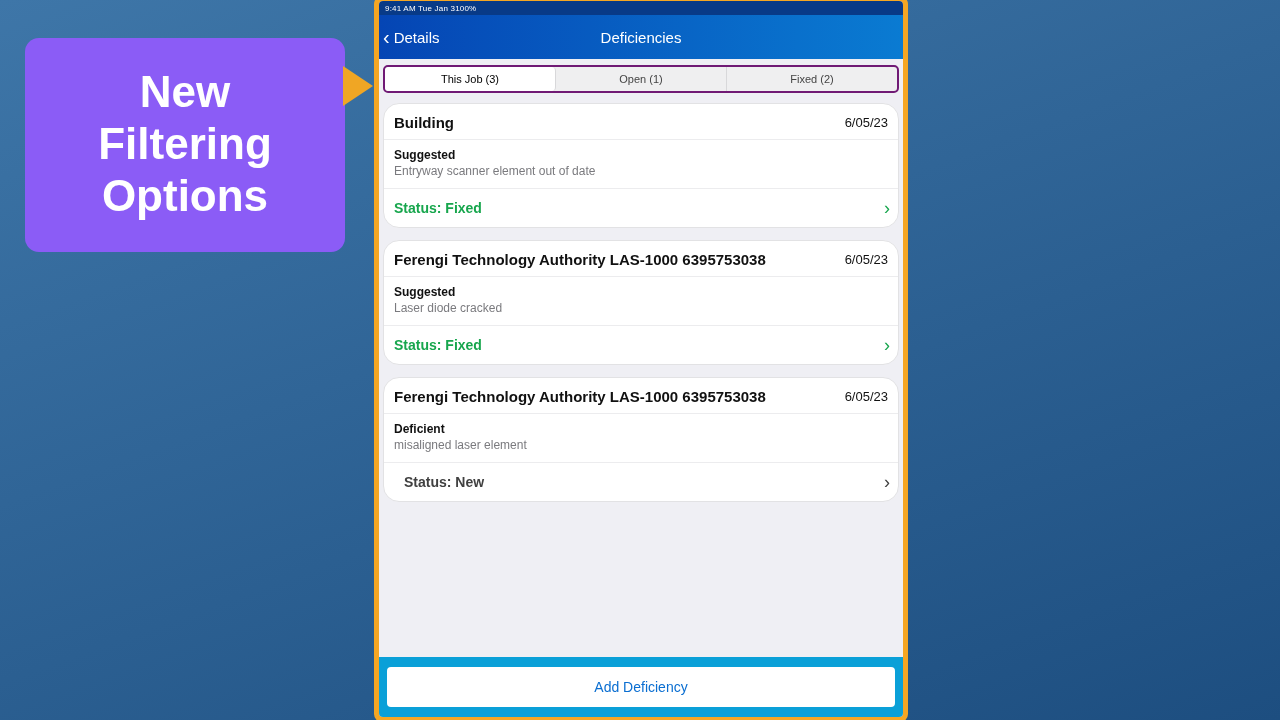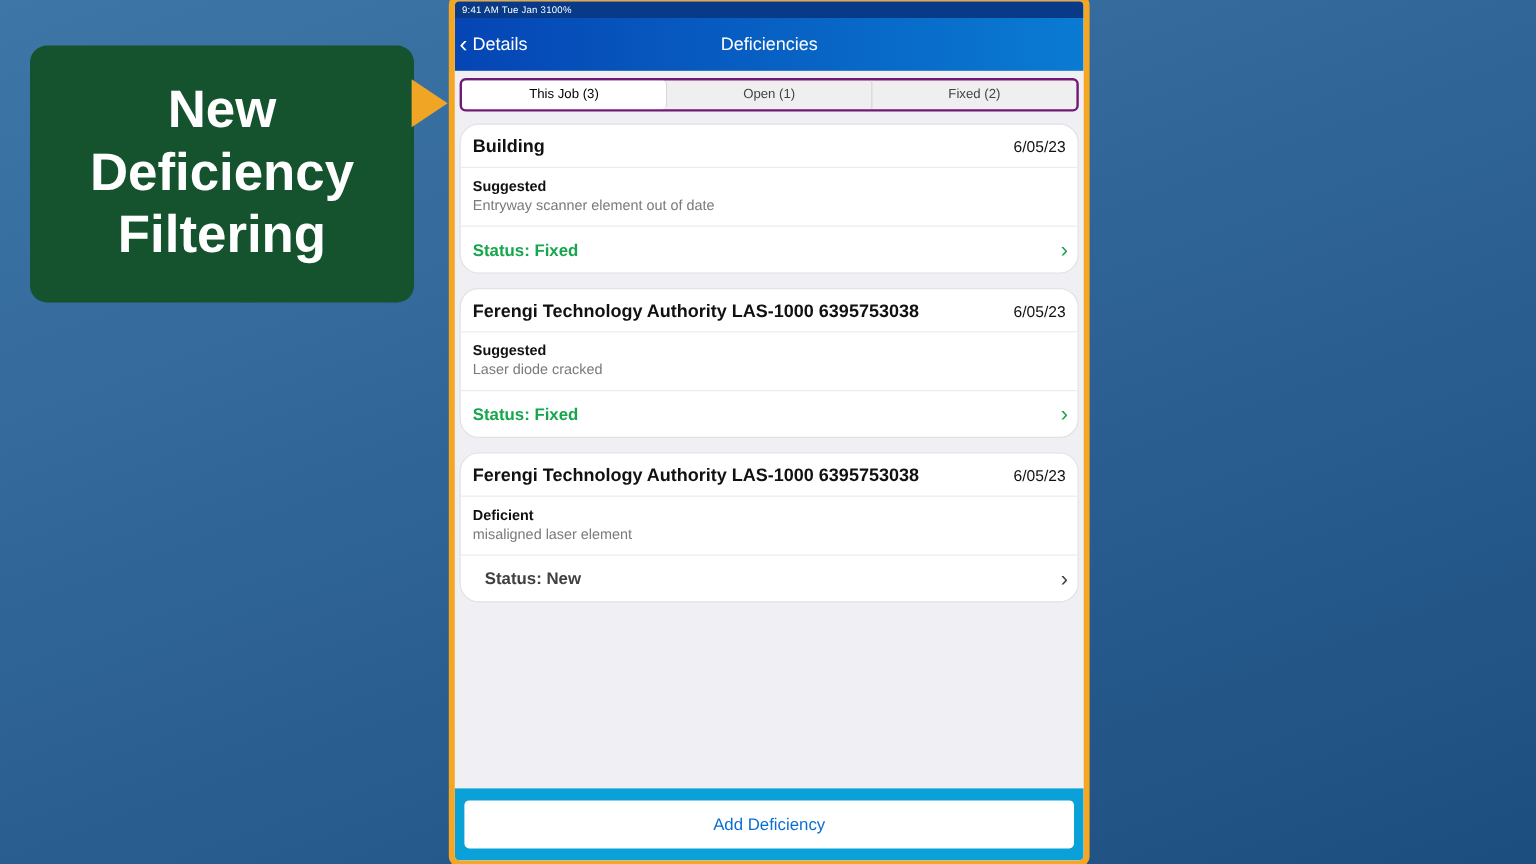--- a/index.html
+++ b/index.html
@@ -9,21 +9,21 @@
     position: relative;
   }
 
   
   .callout {
     position: absolute;
     left: 25px;
     top: 38px;
     width: 320px;
     padding: 28px 20px 30px 20px;
-    background: #14532d;
+    background: #8b5cf6;
     border-radius: 14px;
     color: #ffffff;
     font-weight: 800;
     font-size: 44px;
     line-height: 1.18;
     text-align: center;
     font-family: "Arial Black", Arial, sans-serif;
   }
   .callout::after {
     content: "";
@@ -183,22 +183,22 @@
     font-size: 14px;
     font-weight: 400;
     cursor: pointer;
   }
 </style>
 </head>
 <body>
 
 <div class="callout">
   <div>New</div>
-  <div>Deficiency</div>
   <div>Filtering</div>
+  <div>Options</div>
 </div>
 
 <div class="device-frame">
   <div class="device">
 
     <div class="statusbar">
       <span>9:41 AM   Tue Jan 3</span>
       <span>100%</span>
     </div>
 

